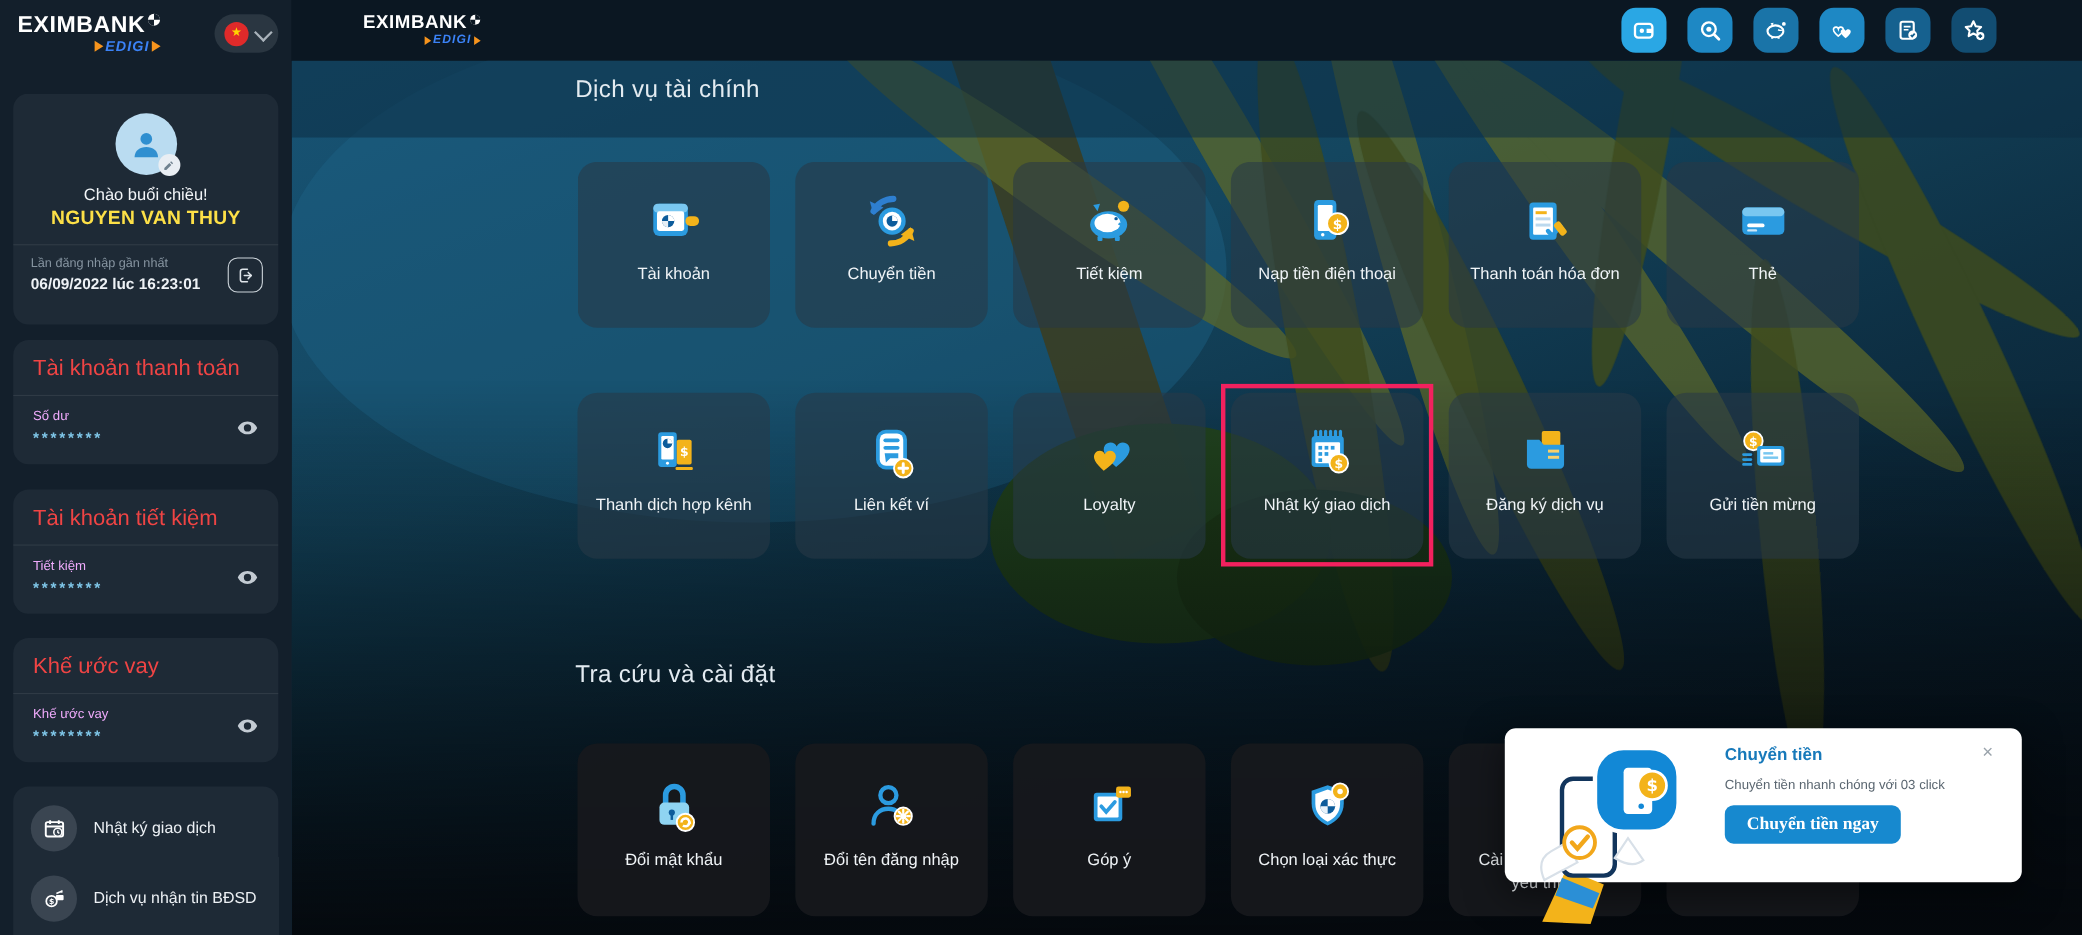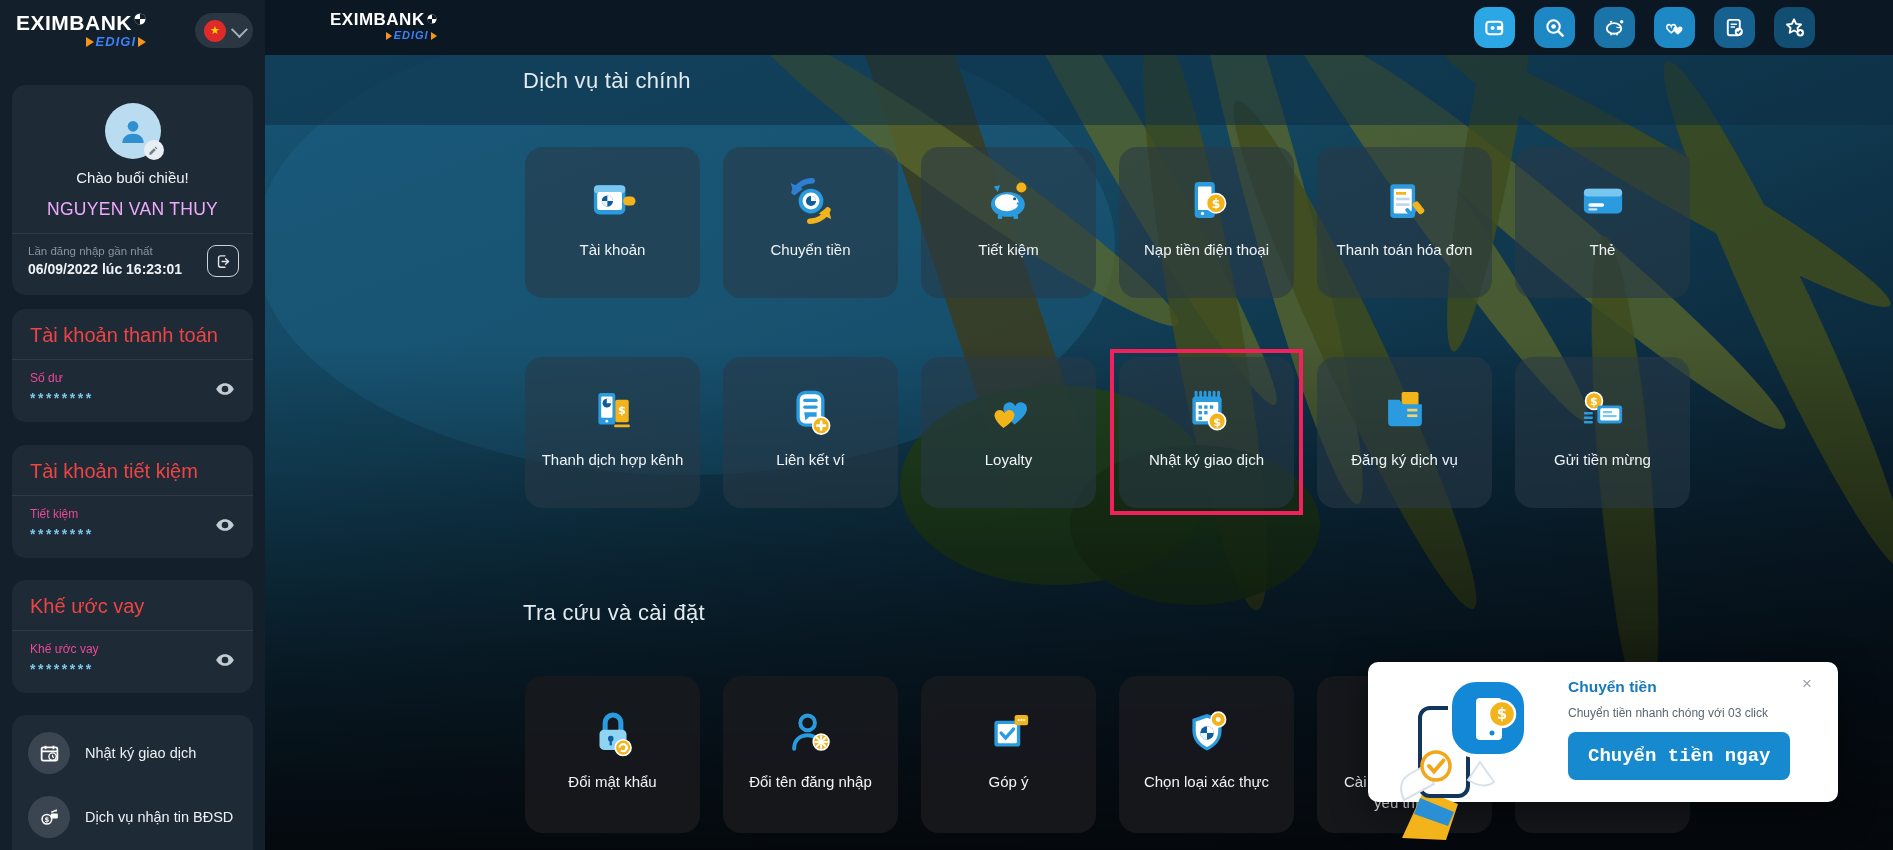--- a/index.html
+++ b/index.html
@@ -24,31 +24,31 @@
                color:#ffd400;font-size:11px;line-height:1;}
   .chev{width:10px;height:10px;border-right:2px solid #aab3bb;border-bottom:2px solid #aab3bb;transform:rotate(45deg) translateY(-2px);}
 
   .scard{position:absolute;left:12px;width:241px;background:#1e2a36;border-radius:14px;}
   #greet-card{top:85px;height:210px;}
   .avatar-wrap{position:relative;width:56px;height:56px;margin:18px auto 0;}
   .avatar{width:56px;height:56px;border-radius:50%;background:#badcf1;display:flex;align-items:center;justify-content:center;}
   .pencil-badge{position:absolute;right:-3px;bottom:-1px;width:20px;height:20px;border-radius:50%;background:#e9eef3;
                 display:flex;align-items:center;justify-content:center;}
   .salut{margin-top:10px;text-align:center;font-size:15px;color:#f2f5f8;}
-  .uname{margin-top:13px;text-align:center;font-size:17.5px;font-weight:normal;color:#f0abfc;letter-spacing:.3px;}
+  .uname{margin-top:2px;text-align:center;font-size:17.5px;font-weight:bold;color:#fde047;letter-spacing:.3px;}
   .divider{height:1px;background:rgba(255,255,255,.08);}
   #greet-card .divider{margin-top:13px;}
   .login-row{display:flex;align-items:center;justify-content:space-between;padding:11px 14px 0 16px;}
   .login-label{font-size:11.5px;color:#8795a1;}
   .login-value{font-size:14px;font-weight:bold;color:#eef2f6;margin-top:4px;}
   .logout-btn{width:32px;height:32px;border:1.7px solid #ccd4da;border-radius:9px;display:flex;align-items:center;justify-content:center;cursor:pointer;background:transparent;}
 
   .acct-title{padding:15px 18px 12px;font-size:20px;color:#ef4444;}
   .acct-body{padding:11px 18px 16px;display:flex;justify-content:space-between;align-items:center;}
-  .field-label{font-size:12px;color:#ec4899;}
+  .field-label{font-size:12px;color:#f0abfc;}
   .field-value{font-size:14px;font-weight:bold;color:#7fc6e8;letter-spacing:2.5px;margin-top:5px;}
   .eye-btn{background:none;border:none;padding:0;cursor:pointer;line-height:0;}
 
   #menu-card{top:715px;height:160px;padding-top:6px;}
   .menu-item{display:flex;align-items:center;gap:15px;padding:11px 16px;cursor:pointer;}
   .menu-ic{flex:0 0 42px;width:42px;height:42px;border-radius:50%;background:#3a4551;display:flex;align-items:center;justify-content:center;}
   .menu-label{font-size:14.5px;color:#edf1f5;}
 
   
   #topbar{position:absolute;left:265px;top:0;width:1628px;height:55px;background:#0b1722;z-index:4;}
@@ -76,22 +76,22 @@
   .tile-label.left{align-self:flex-start;text-align:left;padding-left:27px;}
 
   .highlight-box{position:absolute;left:1110px;top:349px;width:193px;height:166px;border:4px solid #f2215e;box-sizing:border-box;z-index:6;pointer-events:none;}
 
   
   #toast{position:absolute;left:1368px;top:662px;width:470px;height:140px;background:#fff;border-radius:10px;
          box-shadow:0 10px 34px rgba(0,0,0,.5);z-index:10;}
   .toast-illu{position:absolute;left:16px;top:8px;width:160px;height:170px;}
   .toast-title{position:absolute;left:200px;top:16px;font-size:15.5px;font-weight:bold;color:#1779ba;}
   .toast-msg{position:absolute;left:200px;top:44px;font-size:12px;color:#5a6670;}
-  .toast-cta{position:absolute;left:200px;top:70px;height:48px;padding:0 20px;background:#1789cf;color:#fff;
-             border:none;border-radius:8px;font-size:19px;font-weight:bold;cursor:pointer;font-family:Liberation Mono, monospace;}
+  .toast-cta{position:absolute;left:200px;top:70px;height:35px;padding:0 20px;background:#1789cf;color:#fff;
+             border:none;border-radius:8px;font-size:16px;font-weight:bold;cursor:pointer;font-family:Liberation Serif, serif;}
   .toast-close{position:absolute;right:20px;top:12px;background:none;border:none;font-size:17px;color:#9aa3ab;cursor:pointer;line-height:1;}
 </style>
 </head>
 <body>
 
 <div id="app">
 
   <div id="sidebar">
     <div class="logo">
       <span class="brand">EXIMBANK</span><span class="mark"><svg width="12" height="12" viewBox="0 0 12 12">

